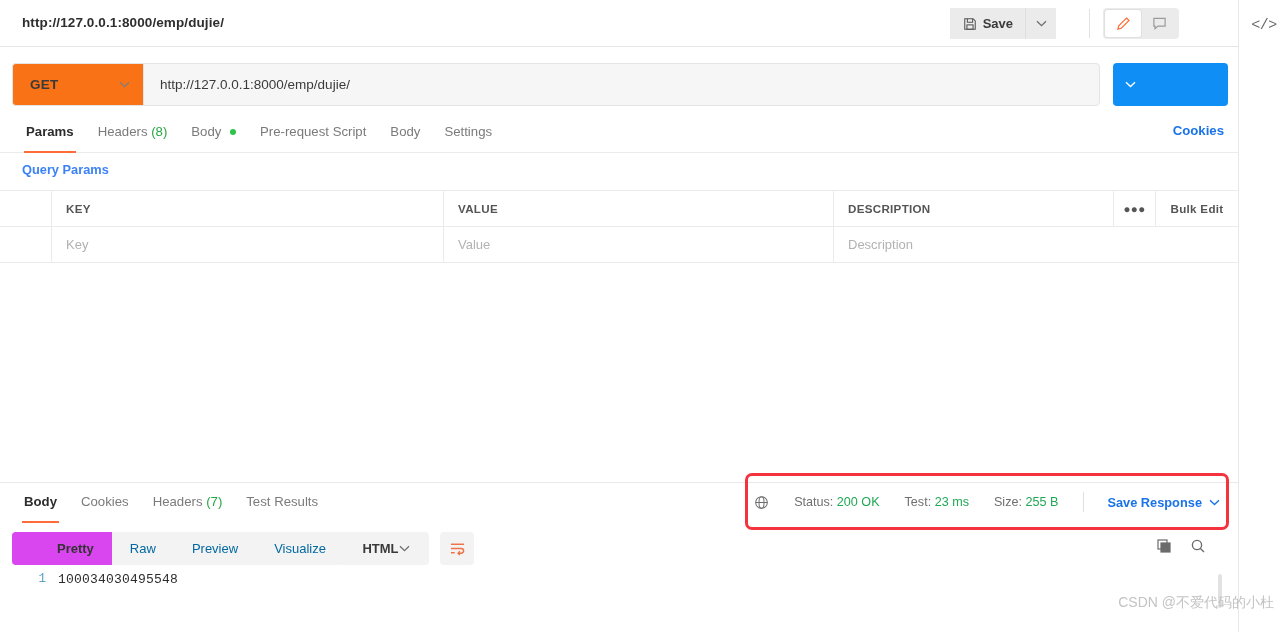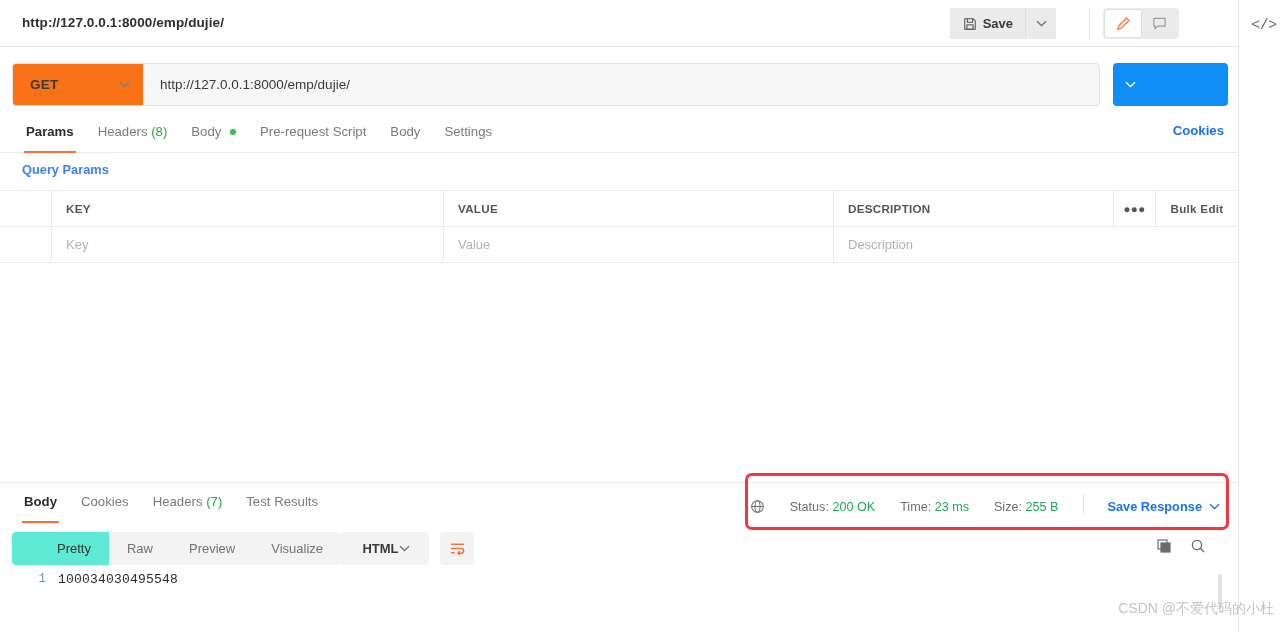--- a/index.html
+++ b/index.html
@@ -160,21 +160,21 @@
 
   
   .split-line {
     position: absolute; top: 482px; left: 0; width: 1238px; height: 1px;
     background: #e9e9e9;
   }
 
   
   .resp-status {
     position: absolute; top: 490px; right: 18px;
-    display: flex; align-items: flex-end; gap: 7px; height: 24px;
+    display: flex; align-items: center; gap: 7px; height: 24px;
     font-size: 12.6px; color: #6f6f6f;
   }
   .globe-icon { margin-right: 18px; display: flex; align-items: center; color: #6f6f6f; }
   .stat-item { margin-right: 18px; white-space: nowrap; }
   .stat-item b { color: #1fa855; font-weight: normal; }
   .stat-div { width: 1px; height: 20px; background: #e0e0e0; margin-right: 16px; }
   .save-resp {
     display: flex; align-items: center; gap: 7px;
     color: #1a73e8; font-weight: bold; font-size: 12.8px; cursor: pointer;
   }
@@ -189,23 +189,23 @@
 
   
   .fmt-bar { position: absolute; top: 530px; left: 0; width: 1238px; height: 40px; }
   .seg {
     position: absolute; left: 12px; top: 2px; height: 33px;
     background: #f3f3f3; border-radius: 4px; display: flex; align-items: stretch;
     padding: 0; overflow: hidden;
   }
   .seg-item {
     display: flex; align-items: center; padding: 0 18px;
-    font-size: 13px; color: #737373; cursor: pointer;
-  }
-  .seg-item.active { background: #5eead4; color: #333; font-weight: normal; padding-left: 45px; }
+    font-size: 13px; color: #0369a1; cursor: pointer;
+  }
+  .seg-item.active { background: #d946ef; color: #333; font-weight: bold; padding-left: 45px; }
   .fmt-select {
     position: absolute; left: 340px; top: 2px; width: 89px; height: 33px;
     background: #f3f3f3; border-radius: 4px; display: flex; align-items: center;
     justify-content: center; padding: 0 11px 0 14px; cursor: pointer;
     font-size: 13px; color: #3a3a3a; font-weight: bold;
   }
   .wrap-btn {
     position: absolute; left: 440px; top: 2px; width: 34px; height: 33px;
     background: #f3f3f3; border-radius: 4px; display: flex;
     align-items: center; justify-content: center; cursor: pointer;
@@ -226,21 +226,21 @@
     font-size: 13px; color: #2c2c2c; font-family: "Liberation Mono", monospace;
     letter-spacing: 0.2px;
   }
   .body-scroll-hint {
     position: absolute; right: 16px; top: 2px; width: 4px; height: 34px;
     background: #e2e2e2; border-radius: 2px;
   }
 
   
   .watermark {
-    position: absolute; right: 14px; bottom: 14px;
+    position: absolute; right: 14px; bottom: 20px;
     font-size: 14px; color: #c3c3c3; white-space: nowrap;
   }
 
   .chev { display: block; }
 </style>
 </head>
 <body>
 
 <div id="app">
 
@@ -373,21 +373,21 @@
           <circle cx="8" cy="8" r="6.2"></circle>
           <ellipse cx="8" cy="8" rx="2.7" ry="6.2"></ellipse>
           <path d="M1.8 8h12.4"></path>
         </svg>
       </span>
       <span class="stat-item">
         <span>Status:</span>
         <b>200 OK</b>
       </span>
       <span class="stat-item">
-        <span>Time:</span>
+        <span>Test:</span>
         <b>23 ms</b>
       </span>
       <span class="stat-item">
         <span>Size:</span>
         <b>255 B</b>
       </span>
       <span class="stat-div"></span>
       <span class="save-resp">
         <span>Save Response</span>
         <svg class="chev" width="11" height="7" viewBox="0 0 11 7" fill="none" stroke="#1a73e8" stroke-width="1.4">

